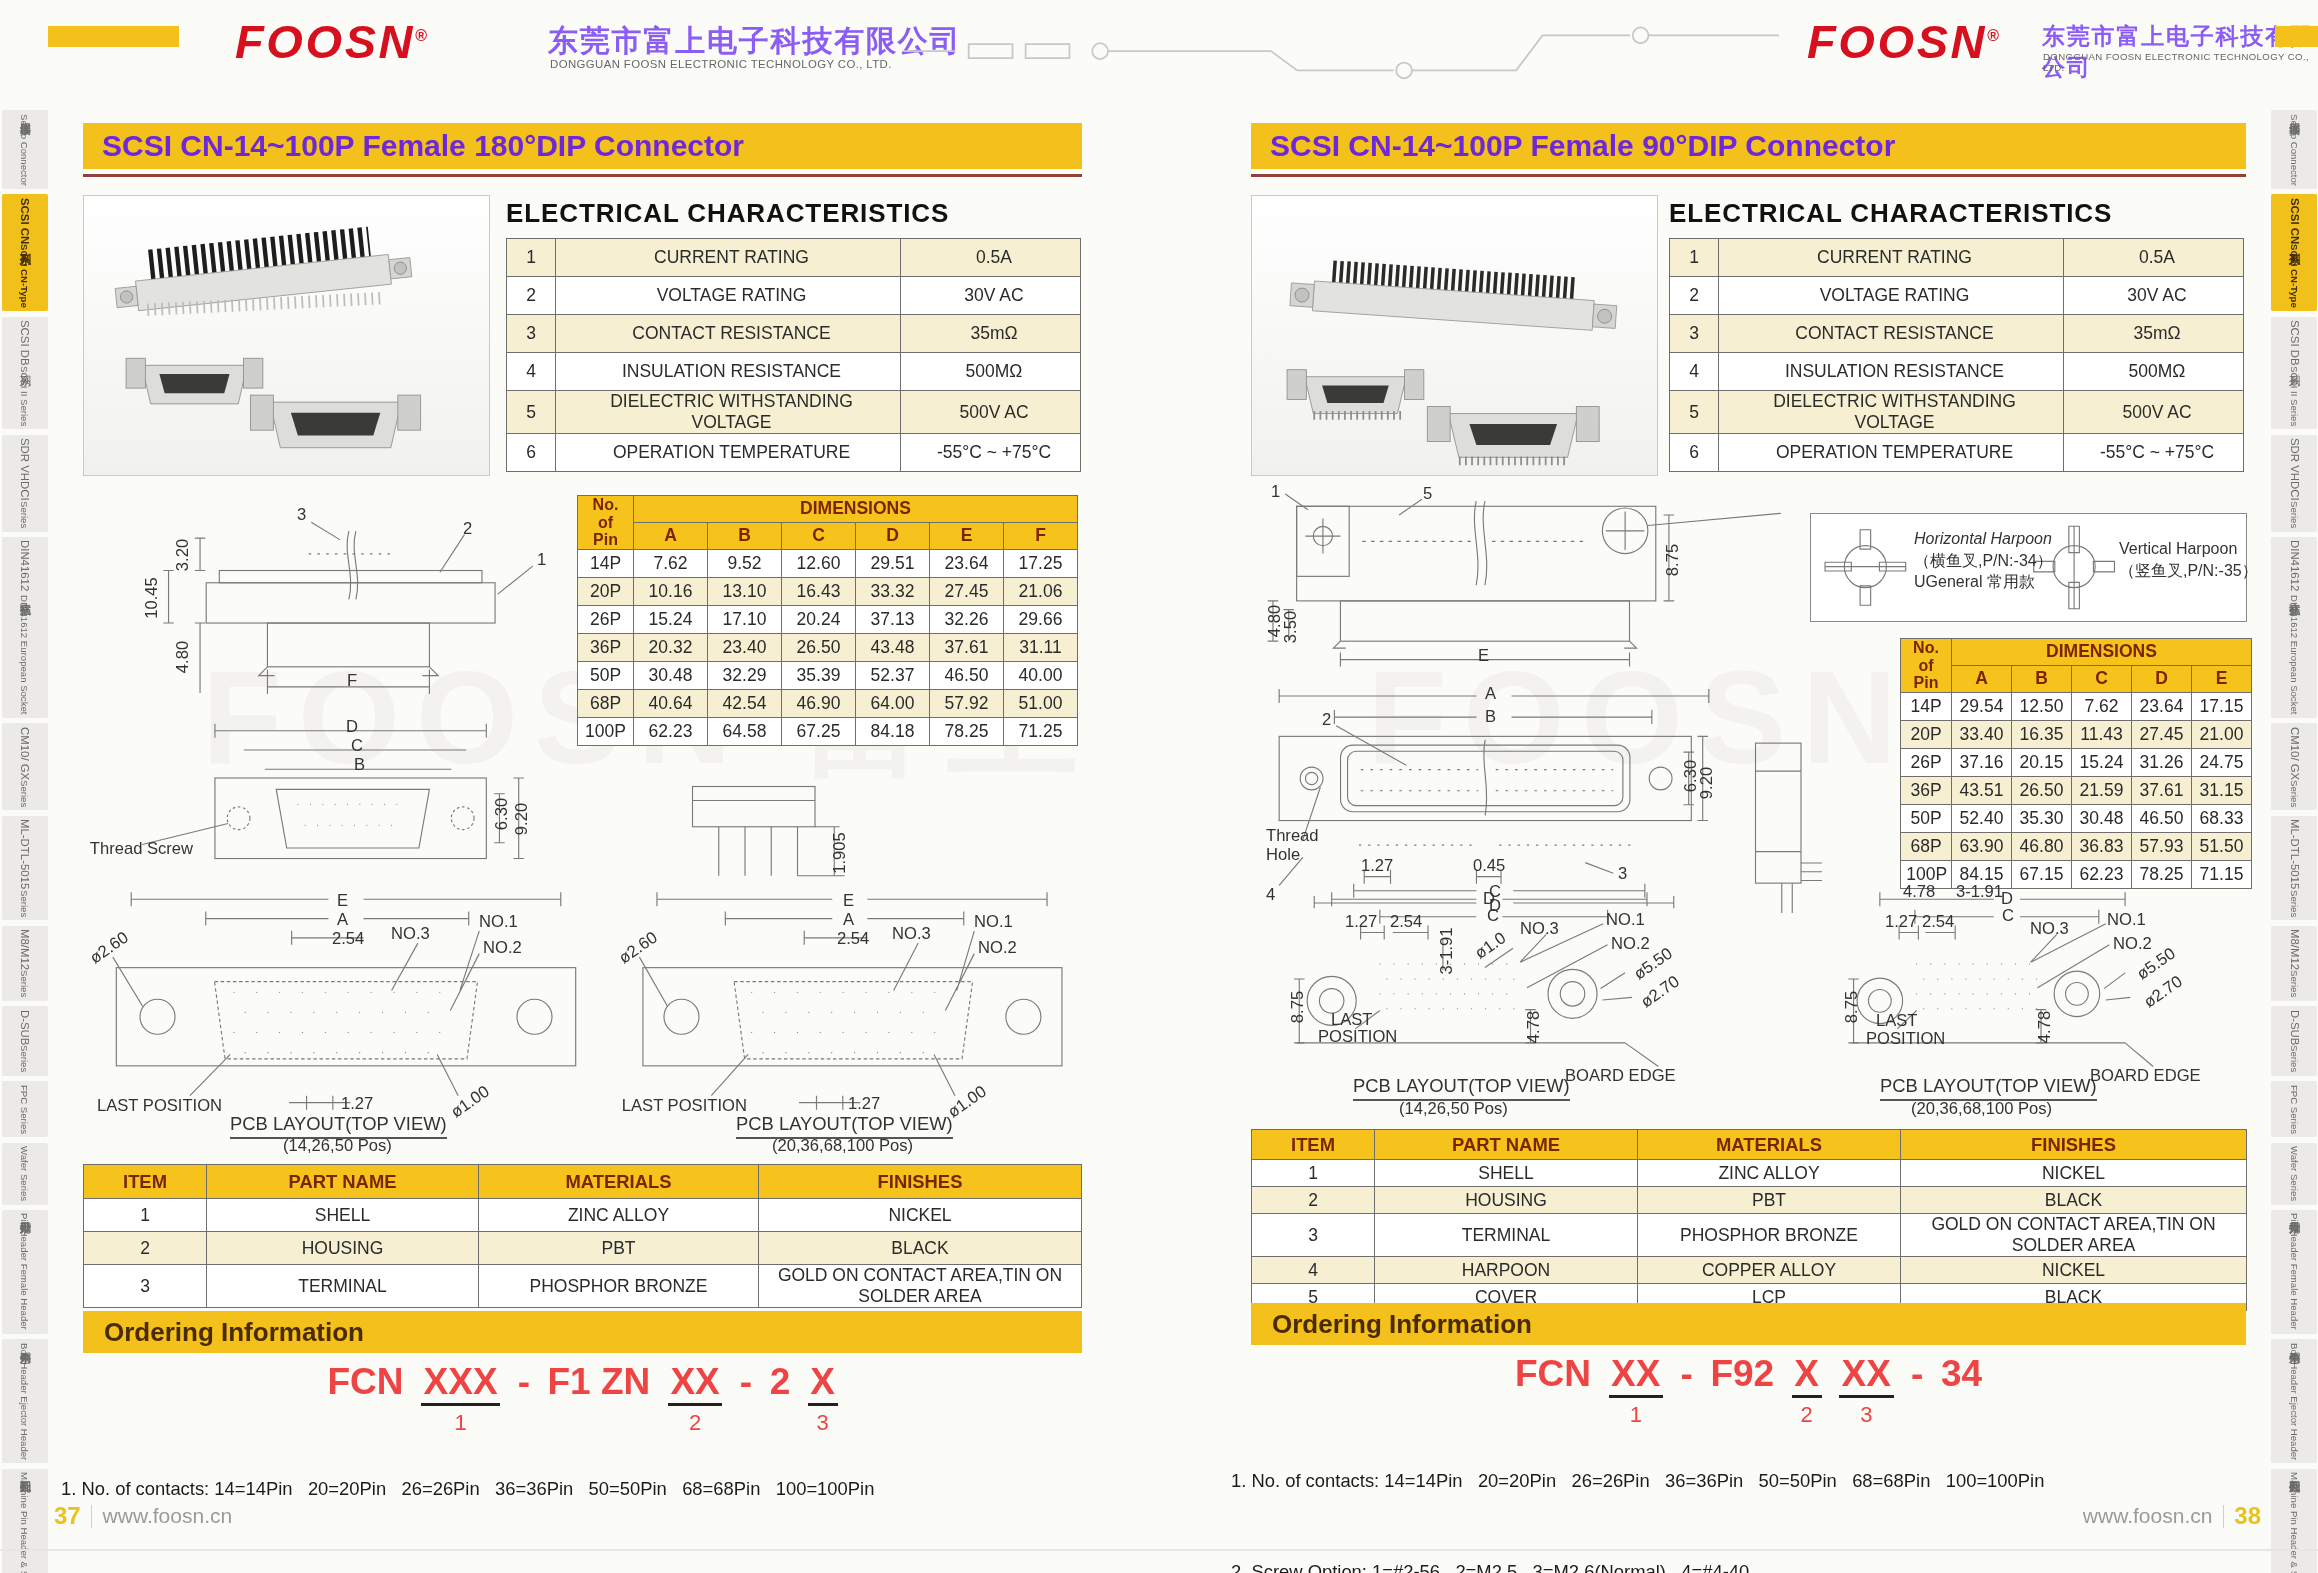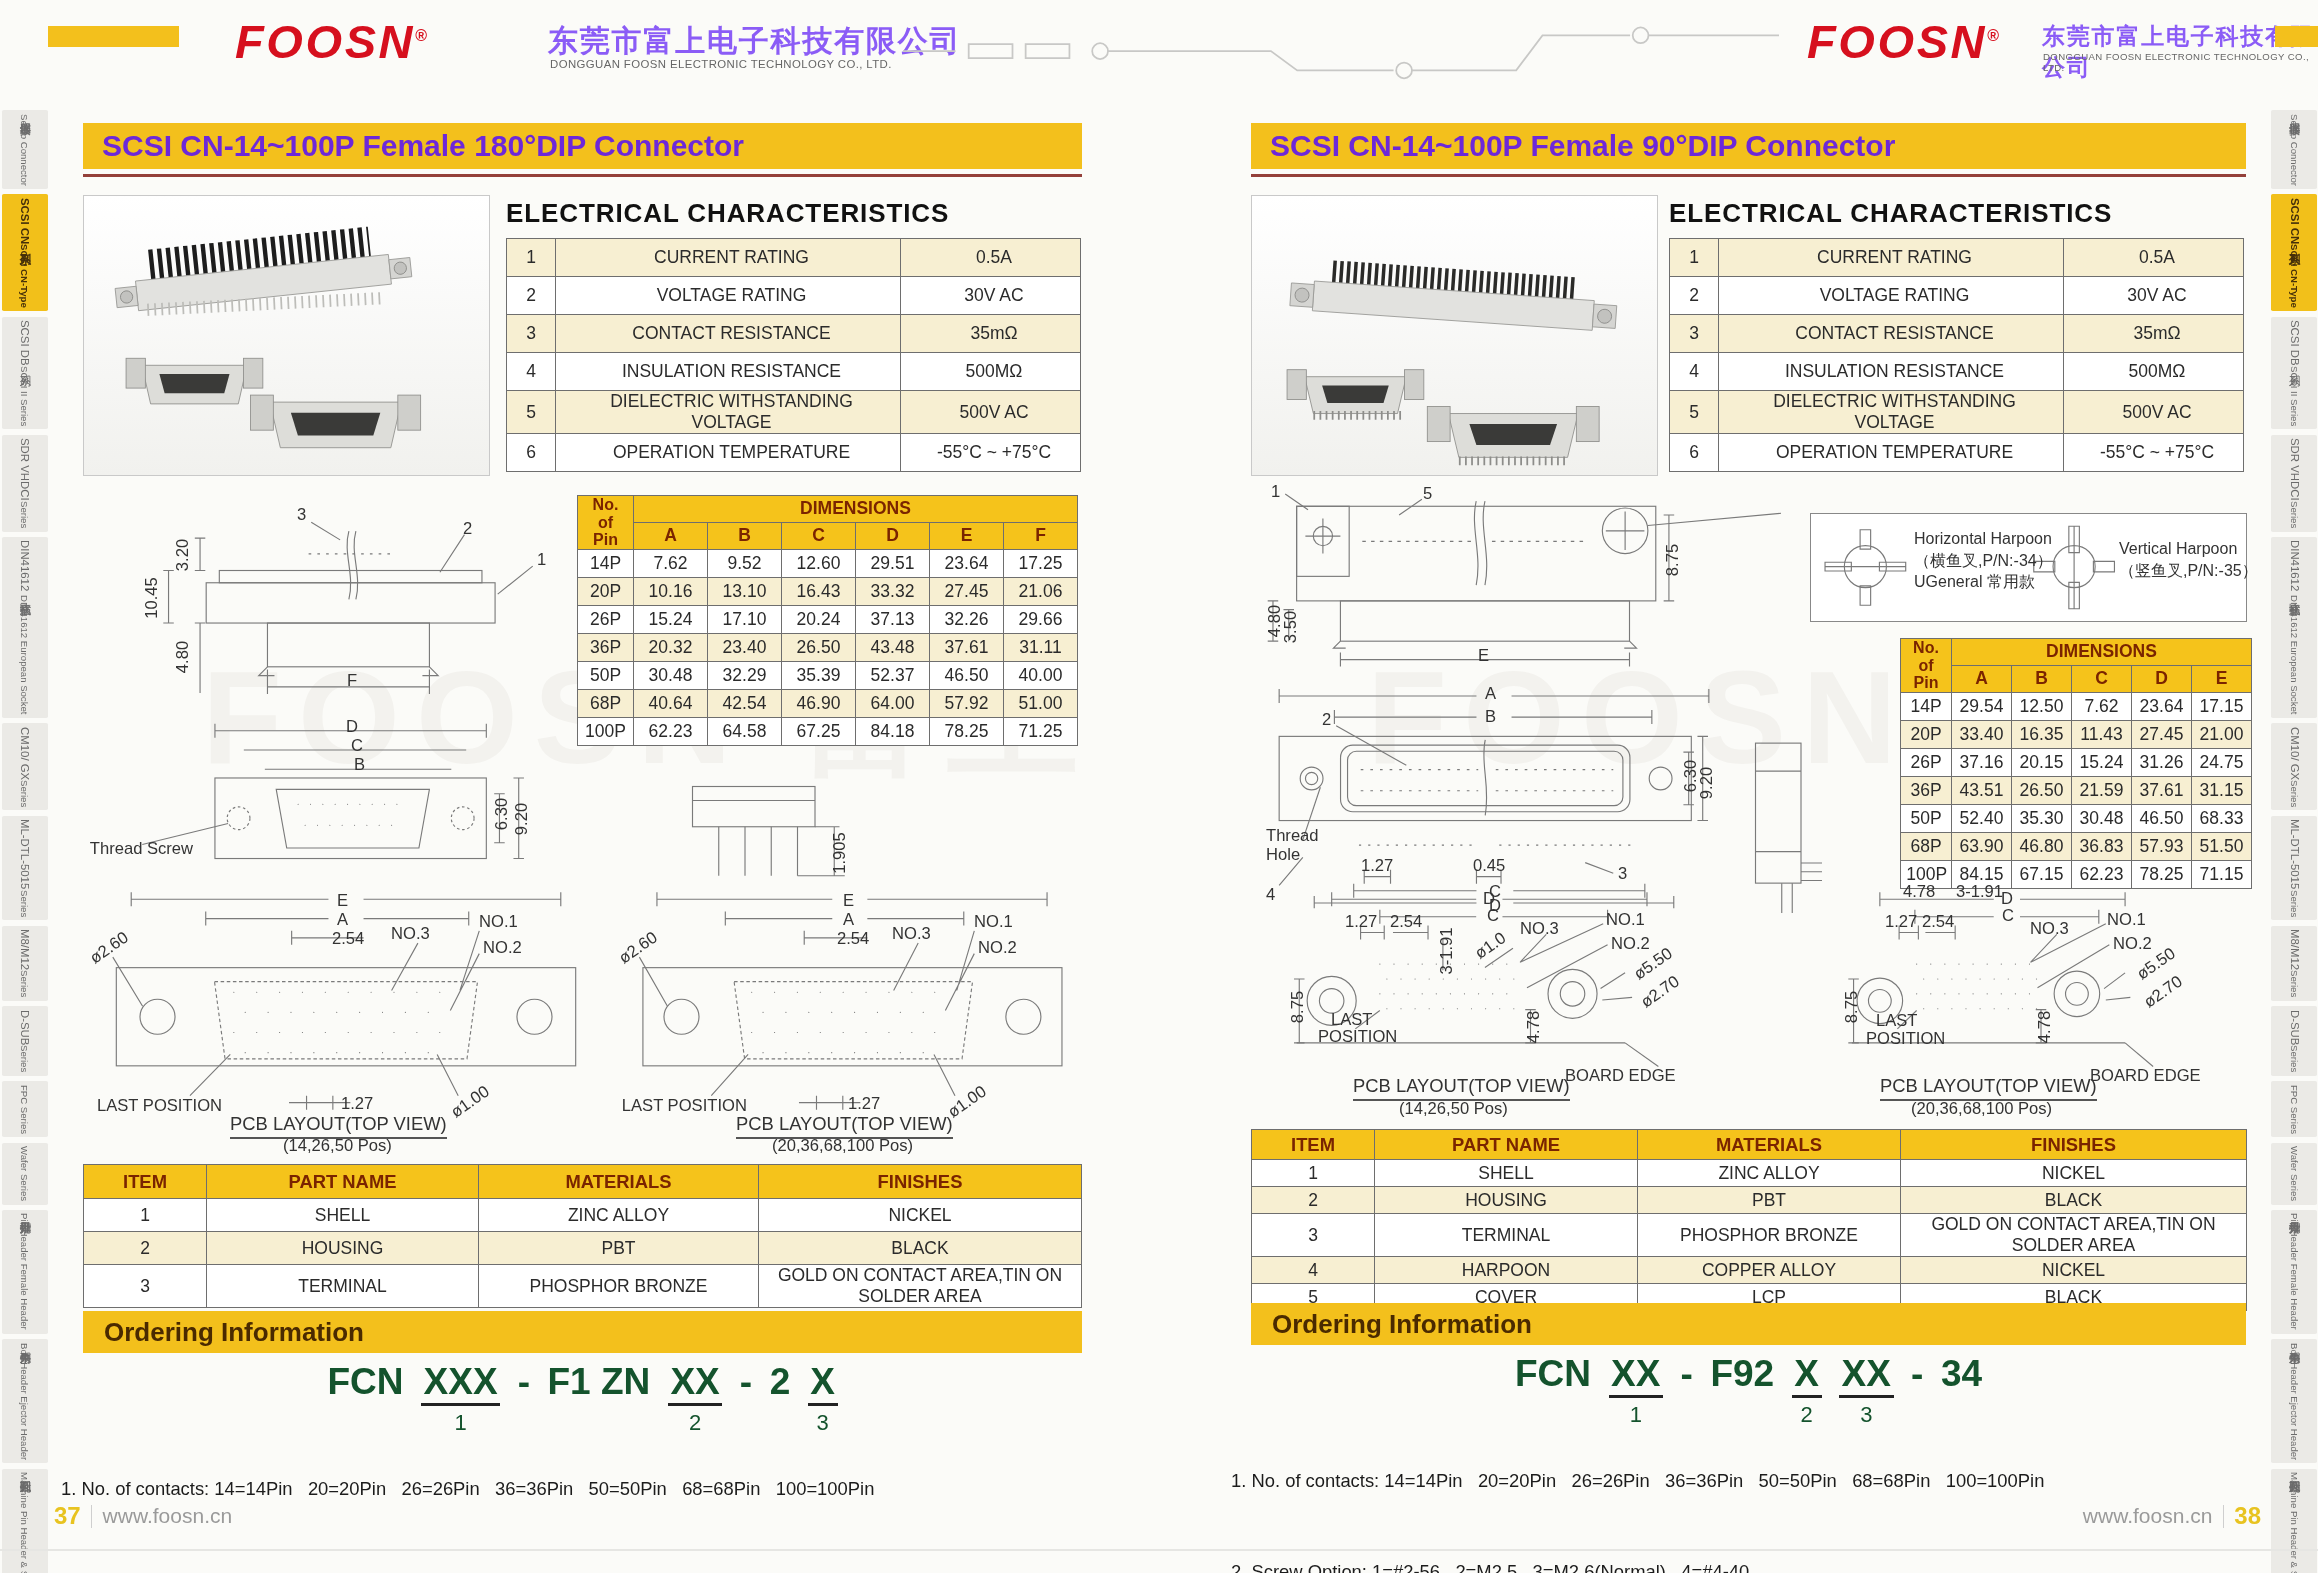--- a/index.html
+++ b/index.html
@@ -36,21 +36,21 @@
   .dims th{background:#F5C31B;color:#7a2400;}
   .dims tbody tr:nth-child(even){background:#F7EFD2;}
   .dims td{height:27px;}
   .dims .corner{white-space:pre-line;font-size:16px;line-height:1.1;}
   .parts th{background:#F5C31B;color:#7a2400;height:33px;font-size:18.4px;}
   .parts td{height:32px;}
   .parts-r td{height:26px;} .parts-r th{height:29px;}
   .parts tbody tr:nth-child(even){background:#F7EFD2;}
   
   .code{position:absolute;display:flex;justify-content:center;align-items:flex-start;gap:17.5px;
-        font-weight:bold;font-size:37px;color:#14532d;}
+        font-weight:bold;font-size:37px;color:#ef4444;}
   .code-seg{display:flex;flex-direction:column;align-items:center;}
   .code-seg .t{line-height:1.1;}
   .code-seg .t.mark{border-bottom:3.5px solid #222;padding:0 2.6px;}
   .code-seg .n{font-size:22px;font-weight:normal;margin-top:4.4px;height:24.5px;}
   .notes{position:absolute;font-size:18.4px;line-height:1.65;color:#1c1c1c;white-space:pre-wrap;}
   
   .draw{position:absolute;}
   .draw svg{position:absolute;left:0;top:0;}
   .tech line,.tech path,.tech rect,.tech circle,.tech polyline{stroke:#7a7a7a;fill:none;stroke-width:1.3;}
   .dl{position:absolute;font-size:16.6px;color:#333;white-space:nowrap;}
@@ -667,21 +667,21 @@
   <span class="dl" style="left:221px;top:166px;">E</span>
 </div>
 
 <div class="harp-box" style="left:1810px;top:513px;width:435px;height:107px;">
   <svg class="tech" width="435" height="107" viewBox="0 0 496 122">
     <circle cx="62" cy="60" r="24"></circle>
     <path d="M16 55 h30 v10 h-30 z M78 55 h30 v10 h-30 z M56 18 h12 v22 h-12 z M56 82 h12 v22 h-12 z M16 60 H108"></path>
     <circle cx="300" cy="60" r="24"></circle>
     <path d="M294 14 h12 v30 h-12 z M294 78 h12 v30 h-12 z M254 54 h24 v12 h-24 z M322 54 h24 v12 h-24 z M300 14 V108"></path>
   </svg>
-  <span class="dl" style="left:103px;top:16px;font-size:16px;">Horizontal Harpoon</span>
+  <span class="dl" style="left:103px;top:16px;font-size:16px;font-style:italic;">Horizontal Harpoon</span>
   <span class="dl" style="left:103px;top:37px;font-size:16px;">（横鱼叉,P/N:-34）</span>
   <span class="dl" style="left:103px;top:58px;font-size:16px;">UGeneral 常用款</span>
   <span class="dl" style="left:308px;top:26px;font-size:16px;">Vertical Harpoon</span>
   <span class="dl" style="left:308px;top:47px;font-size:16px;">（竖鱼叉,P/N:-35）</span>
 </div>
 
 <div class="draw" style="left:1266px;top:682px;width:456px;height:228px;">
   <svg class="tech" width="456" height="228" viewBox="0 0 520 260">
     <path d="M15 16 H240 M280 16 H505 M15 8 V24 M505 8 V24"></path>
     <path d="M78 40 H240 M280 40 H440 M78 32 V48 M440 32 V48"></path>

